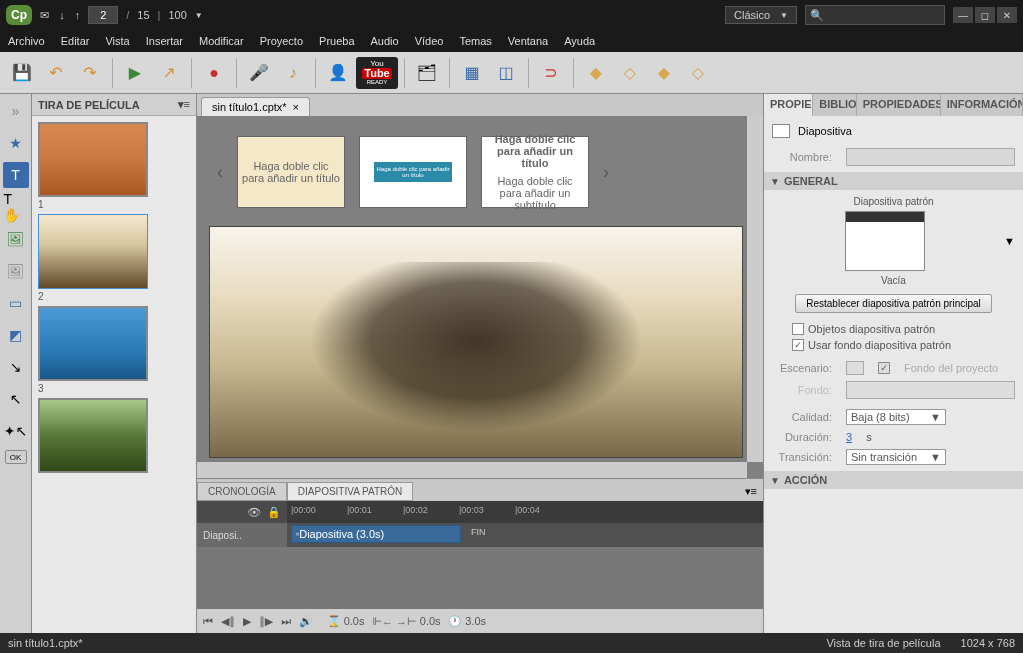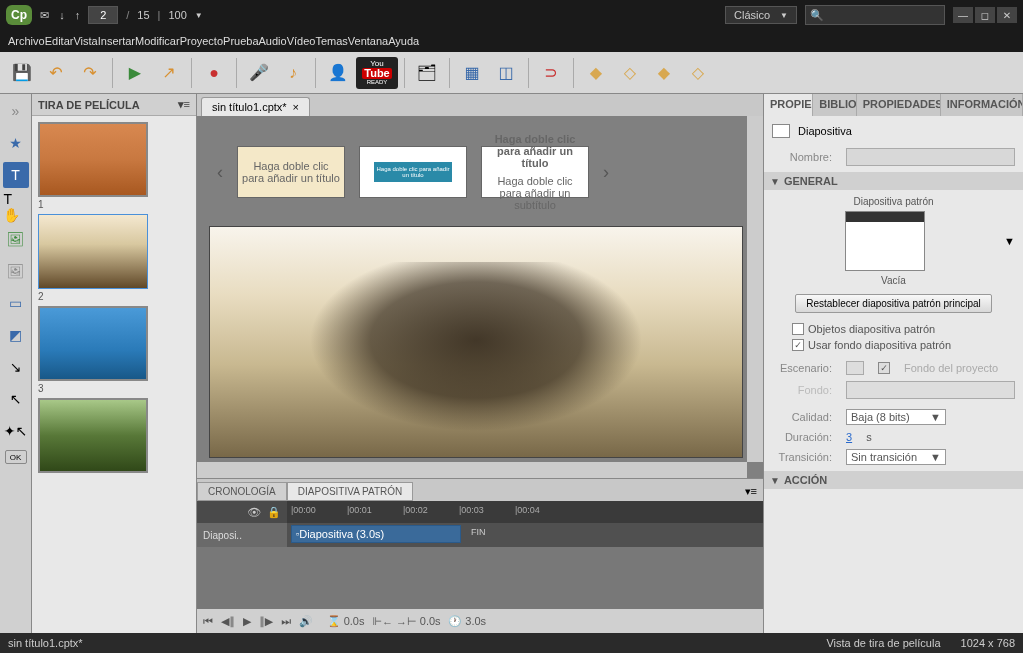--- a/index.html
+++ b/index.html
@@ -7,42 +7,42 @@
 .titlebar{background:#1a1a1a;height:30px;display:flex;align-items:center;padding:0 6px;color:#ccc;gap:8px}
 .logo{background:#5a8c3a;color:#ffffff;font-weight:bold;padding:3px 5px;border-radius:6px;font-size:12px}
 .tb-icons{display:flex;gap:10px;color:#ccc;font-size:12px}
 .page-input{background:#444;border:1px solid #555;color:#fff;width:30px;text-align:center;padding:2px}
 .tb-sep{color:#888}
 .spacer{flex:1}
 .workspace-sel{background:#333;border:1px solid #555;color:#ccc;padding:2px 8px;display:flex;align-items:center;gap:10px}
 .search-box{background:#333;border:1px solid #555;width:140px;height:20px;display:flex;align-items:center;padding:0 4px;color:#888}
 .win-btns{display:flex;gap:2px}
 .win-btn{width:20px;height:16px;background:#444;color:#ccc;display:flex;align-items:center;justify-content:center;font-size:10px}
-.menubar{background:#1a1a1a;height:22px;display:flex;align-items:center;padding:0 8px;color:#ddd}
+.menubar{background:#1a1a1a;height:22px;display:flex;align-items:center;padding:0 8px;gap:16px;color:#ddd}
 .menubar span{cursor:default}
 .toolbar{background:#d8d8d8;height:42px;display:flex;align-items:center;padding:0 6px;gap:2px;border-bottom:1px solid #888}
 .tbtn{width:32px;height:32px;display:flex;align-items:center;justify-content:center;border:1px solid transparent;border-radius:3px;font-size:16px}
 .tsep{width:1px;height:30px;background:#aaa;margin:0 4px}
 .main-area{flex:1;display:flex;overflow:hidden}
 .left-tools{width:32px;background:#d0d0d0;border-right:1px solid #888;display:flex;flex-direction:column;align-items:center;padding-top:4px;gap:6px}
 .lt-btn{width:26px;height:26px;display:flex;align-items:center;justify-content:center;border:1px solid transparent;border-radius:2px;font-size:14px}
 .filmstrip{width:165px;background:#e8e8e8;border-right:1px solid #888;display:flex;flex-direction:column}
 .panel-hdr{background:#d0d0d0;height:22px;display:flex;align-items:center;padding:0 6px;font-weight:bold;font-size:10px;color:#444;border-bottom:1px solid #aaa;justify-content:space-between}
 .fs-body{flex:1;overflow-y:auto;padding:6px}
 .slide-thumb{margin-bottom:4px}
 .slide-img{width:110px;height:75px;border:2px solid #888;background:#fff;display:block}
 .slide-img.sel{border-color:#4a90d9}
 .slide-num{font-size:10px;color:#555;margin-top:2px}
 .center-col{flex:1;display:flex;flex-direction:column;min-width:0}
 .doc-tabs{height:22px;background:#c8c8c8;display:flex;align-items:end;padding-left:4px}
 .doc-tab{background:#e8e8e8;padding:3px 10px;border:1px solid #999;border-bottom:none;border-radius:3px 3px 0 0;font-size:11px;display:flex;align-items:center;gap:6px}
 .canvas-area{flex:1;background:#808080;position:relative;overflow:hidden}
 .tmpl-bar{position:absolute;top:16px;left:20px;right:20px;height:80px;display:flex;gap:14px;align-items:center}
 .nav-arr{color:#555;font-size:18px;cursor:default}
-.tmpl{width:108px;height:52px;background:#fff;border:1px solid #666;display:flex;flex-direction:column;align-items:center;justify-content:center;font-size:7px;color:#666;text-align:center;padding:4px}
+.tmpl{width:108px;height:72px;background:#fff;border:1px solid #666;display:flex;flex-direction:column;align-items:center;justify-content:center;font-size:7px;color:#666;text-align:center;padding:4px}
 .tmpl.t1{background:#f4e8c8}
 .tmpl.t2 .bar{background:#2a8aa8;width:80%;height:20px;color:#fff;display:flex;align-items:center;justify-content:center;font-size:6px}
 .slide-canvas{position:absolute;top:110px;left:12px;right:20px;bottom:20px;background:linear-gradient(180deg,#f8f4ec 0%,#e8dcc0 30%,#c8b890 60%,#786848 100%);border:1px solid #444}
 .tree-sil{position:absolute;bottom:0;left:10%;width:80%;height:85%;background:radial-gradient(ellipse at 50% 40%,rgba(30,20,10,0.8) 0%,rgba(30,20,10,0.6) 35%,transparent 55%)}
 .scroll-v{position:absolute;right:0;top:0;bottom:16px;width:16px;background:#ccc}
 .scroll-h{position:absolute;bottom:0;left:0;right:16px;height:16px;background:#ccc}
 .timeline-panel{height:155px;background:#e0e0e0;border-top:1px solid #888;display:flex;flex-direction:column}
 .tl-tabs{height:22px;background:#c8c8c8;display:flex;align-items:end}
 .tl-tab{padding:3px 10px;border:1px solid #999;background:#e8e8e8;font-size:10px;font-weight:normal;color:#555}
 .tl-tab.active{background:#d0d0d0}

